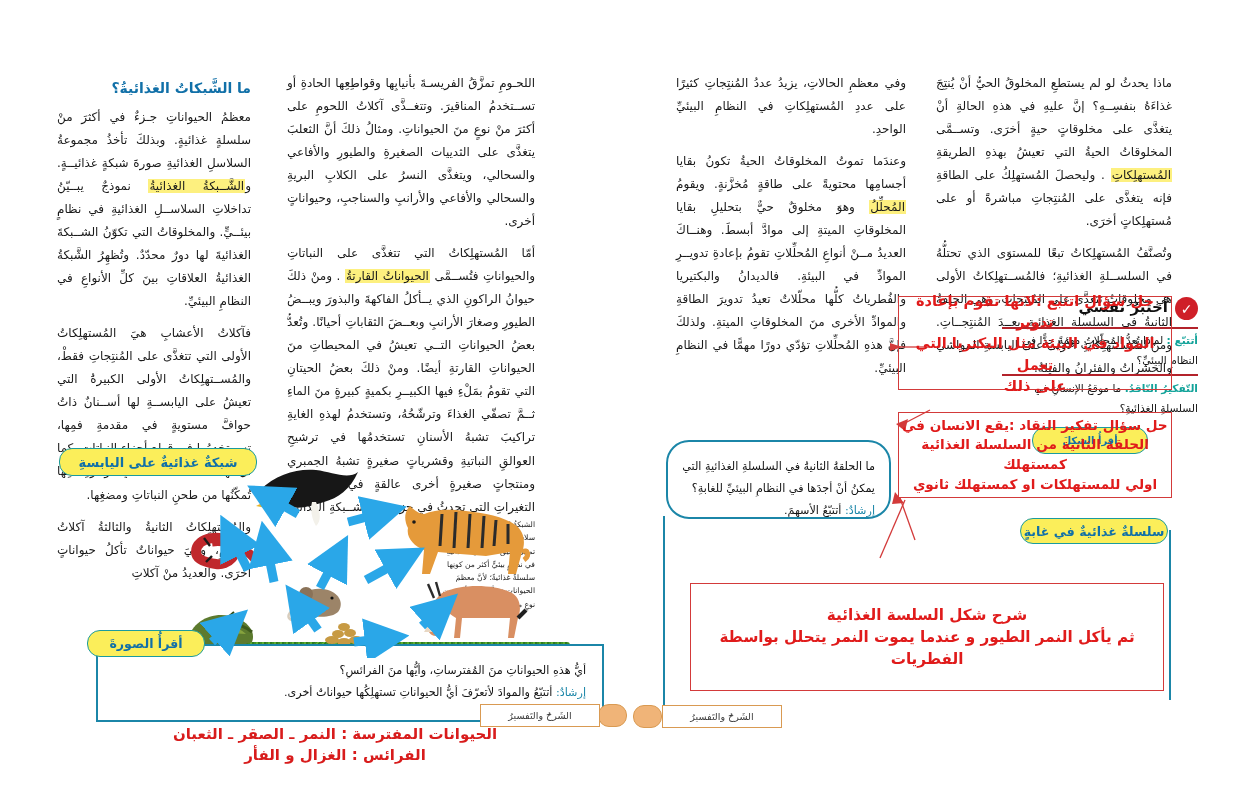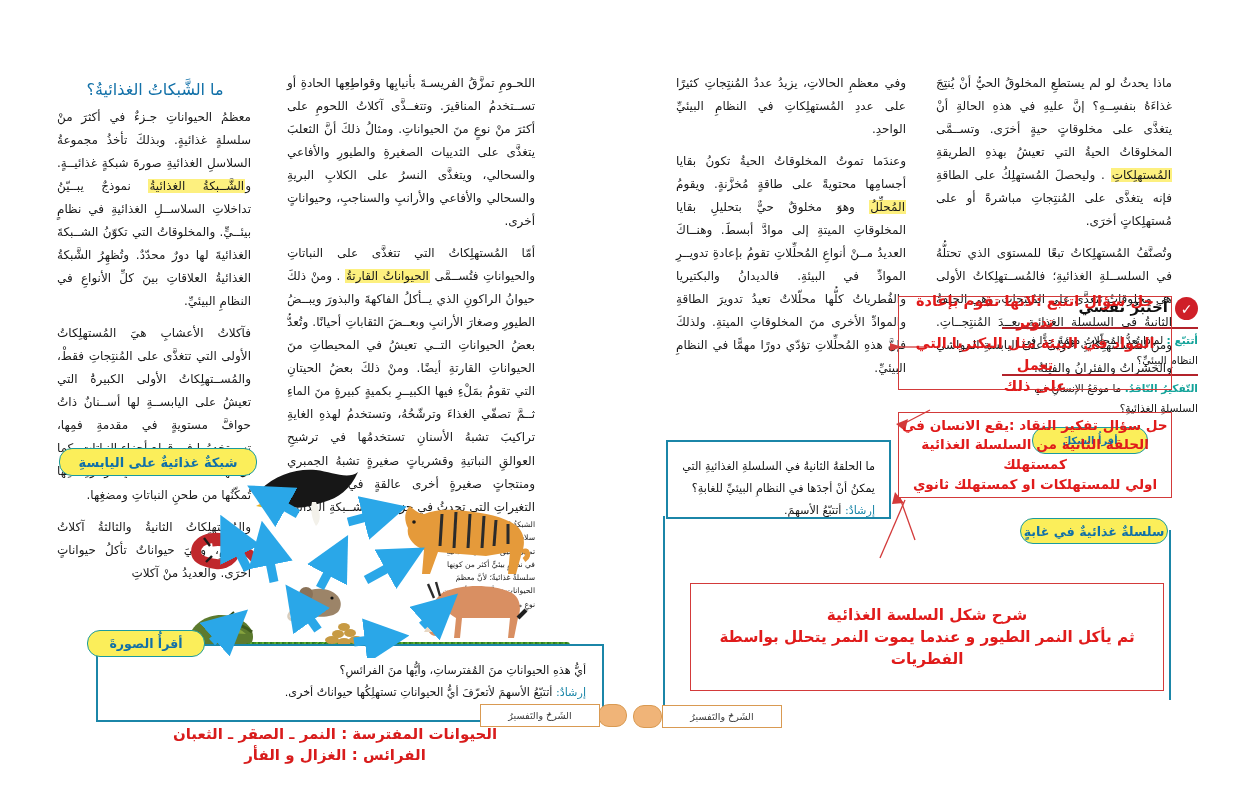--- a/index.html
+++ b/index.html
@@ -23,22 +23,22 @@
   .body-col{
     position:absolute;
     font-size:12px;line-height:1.92;
     color:#1a1a1a;text-align:justify;
     direction:rtl;
   }
   .body-col p{margin:0 0 9px 0;}
   .hl{background:#fdf07f;padding:0 1px;}
   .sec-title{
     position:absolute;
-    color:#1170a8;font-weight:normal;font-size:16px;
-    text-align:center;direction:rtl;
+    color:#1170a8;font-weight:bold;font-size:14px;
+    text-align:right;direction:rtl;
   }
 
   
   .ytab{
     position:absolute;
     background:#fbee5a;
     border:1.6px solid #1b9b9e;
     border-radius:13px;
     color:#1170a8;font-weight:bold;
     display:flex;align-items:center;justify-content:center;
@@ -270,21 +270,21 @@
     </div>
   </div>
 
   <div class="ytab" style="right:418px;top:630px;width:116px;height:25px;font-size:12.6px;">
     <span>أقرأُ الصورةَ</span>
   </div>
   <div class="tealbox" style="left:96px;top:644px;width:508px;height:78px;padding:14px 16px 0 16px;box-sizing:border-box;">
     <div class="q">أيُّ هذهِ الحيواناتِ منَ المُفترساتِ، وأيُّها منَ الفرائسِ؟</div>
     <div class="q">
       <span class="hint">إرشادٌ:</span>
-      <span>أتتبّعُ الأسهمَ لأتعرّفَ أيُّ الحيواناتِ تستهلِكُها حيواناتٌ أخرى.</span>
+      <span>أتتبّعُ والموادَ لأتعرّفَ أيُّ الحيواناتِ تستهلِكُها حيواناتٌ أخرى.</span>
     </div>
   </div>
 
   <div class="red-answer" style="left:120px;top:724px;width:430px;">
     <div>الحيوانات المفترسة : النمر ـ الصقر ـ الثعبان</div>
     <div>الفرائس : الغزال و الفأر</div>
   </div>
 
   <div class="explain" style="left:480px;top:705px;">
     <span class="cap"></span>
@@ -314,21 +314,21 @@
   </div>
   <div class="rule" style="right:48px;top:374px;width:196px;"></div>
   <div class="qline" style="right:48px;top:379px;width:196px;">
     <span class="q-tag">التّفكيرُ النّاقدُ.</span>
     <span>ما موقعُ الإنسانِ في السلسلةِ الغذائيةِ؟</span>
   </div>
 
   <div class="ytab" style="right:98px;top:427px;width:114px;height:25px;font-size:10px;">
     <span>أقرأُ الشكلَ</span>
   </div>
-  <div class="tealbox" style="left:43px;top:440px;width:225px;height:79px;padding:14px 14px 0 14px;box-sizing:border-box;">
+  <div class="tealbox" style="left:43px;top:440px;width:225px;height:79px;padding:14px 14px 0 14px;box-sizing:border-box;border-radius:23px;">
     <div class="q">ما الحلقةُ الثانيةُ في السلسلةِ الغذائيةِ التي</div>
     <div class="q">يمكنُ أنْ أجدَها في النظامِ البيئيِّ للغابةِ؟</div>
     <div class="q">
       <span class="hint">إرشادٌ:</span>
       <span>أتتبّعُ الأسهمَ.</span>
     </div>
   </div>
 
   <div class="ytab" style="right:78px;top:518px;width:146px;height:24px;font-size:12.6px;">
     <span>سلسلةٌ غذائيةٌ في غابةٍ</span>

